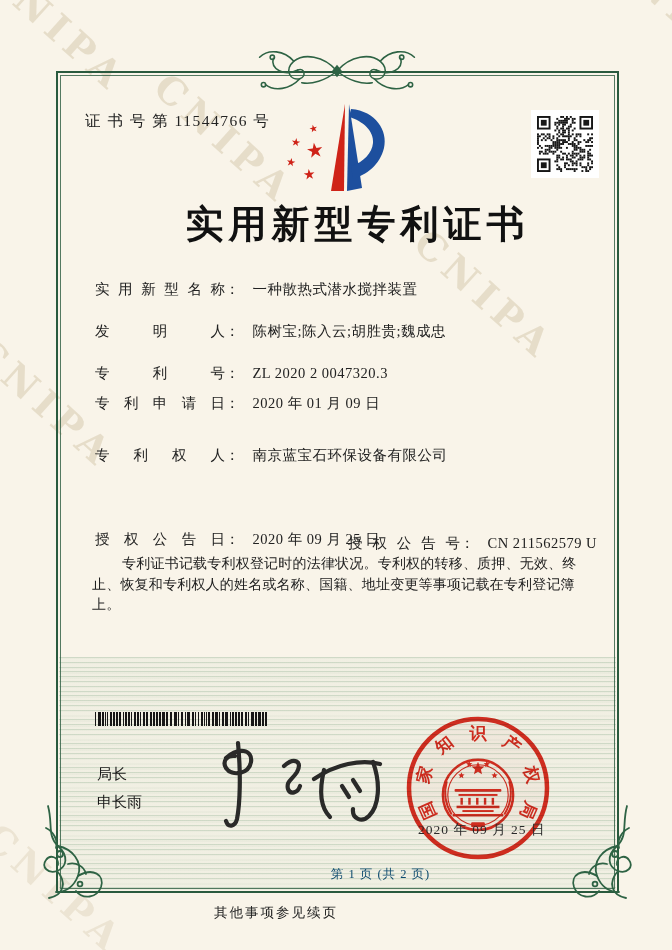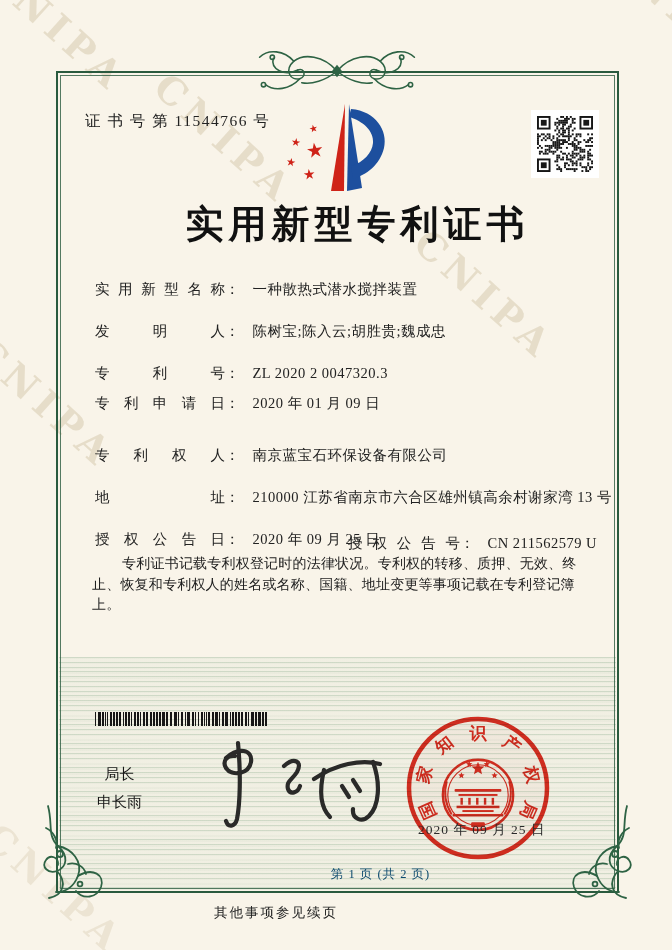--- a/index.html
+++ b/index.html
@@ -79,21 +79,21 @@
   
   .body-text{
     position:absolute; left:92px; top:554px; width:500px;
     font-size:14px; line-height:20.5px; color:#1d1d1d;
   }
   .body-text p{margin:0; text-indent:2.15em; letter-spacing:0.2px;}
   
   .barcode{position:absolute; left:95px; top:712px;}
   .director{position:absolute; left:97px; top:765px;
     font-family:"Liberation Sans","DejaVu Sans",sans-serif; font-size:15px; color:#161616;}
-  .director div{margin-bottom:9px;text-align:center;}
+  .director div{margin-bottom:9px;}
   .signature{position:absolute; left:196px; top:736px;}
   .seal{
     position:absolute; left:405px; top:715px; width:146px; height:146px;
     mix-blend-mode:multiply; opacity:.95;
   }
   .seal-ch{
     position:absolute; left:50%; top:50%; font-size:17px; font-weight:bold;
     color:#dc2417; font-family:"Liberation Serif",serif;
   }
   .seal-date{
@@ -492,23 +492,20 @@
   </div>
   <div class="frow" style="top:364px">
     <span class="flabel">专利号</span><span class="fcolon">：</span><span class="fvalue">ZL 2020 2 0047320.3</span>
   </div>
   <div class="frow" style="top:394px">
     <span class="flabel">专利申请日</span><span class="fcolon">：</span><span class="fvalue">2020 年 01 月 09 日</span>
   </div>
   <div class="frow" style="top:446px">
     <span class="flabel">专利权人</span><span class="fcolon">：</span><span class="fvalue">南京蓝宝石环保设备有限公司</span>
   </div>
-  <div class="frow" style="top:488px">
-    <span class="flabel">地址</span><span class="fcolon">：</span><span class="fvalue">210000 江苏省南京市六合区雄州镇高余村谢家湾 13 号</span>
-  </div>
   <div class="frow" style="top:530px">
     <span class="flabel">授权公告日</span><span class="fcolon">：</span><span class="fvalue">2020 年 09 月 25 日</span>
     <span class="fgroup2">
       <span class="flabel">授权公告号</span><span class="fcolon">：</span><span class="fvalue">CN 211562579 U</span>
     </span>
   </div>
 
   <div class="body-text">
     <p>专利证书记载专利权登记时的法律状况。专利权的转移、质押、无效、终止、恢复和专利权人的姓名或名称、国籍、地址变更等事项记载在专利登记簿上。</p>
   </div>

